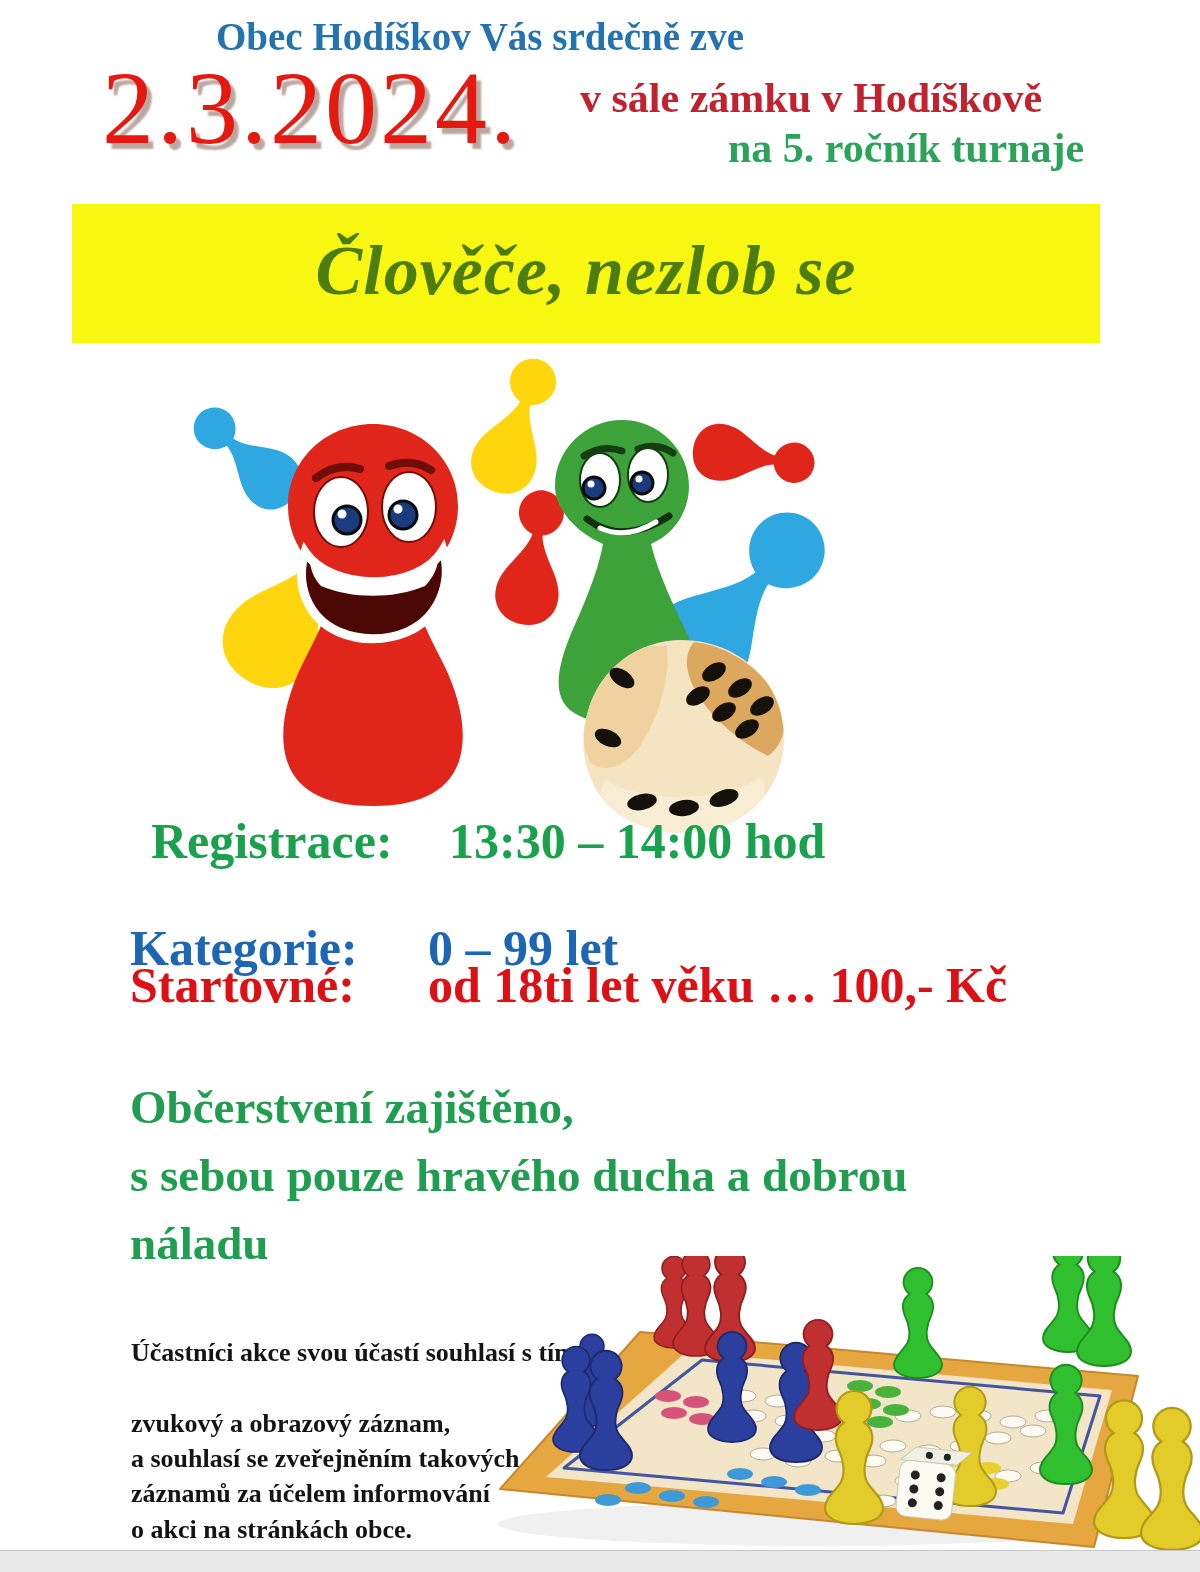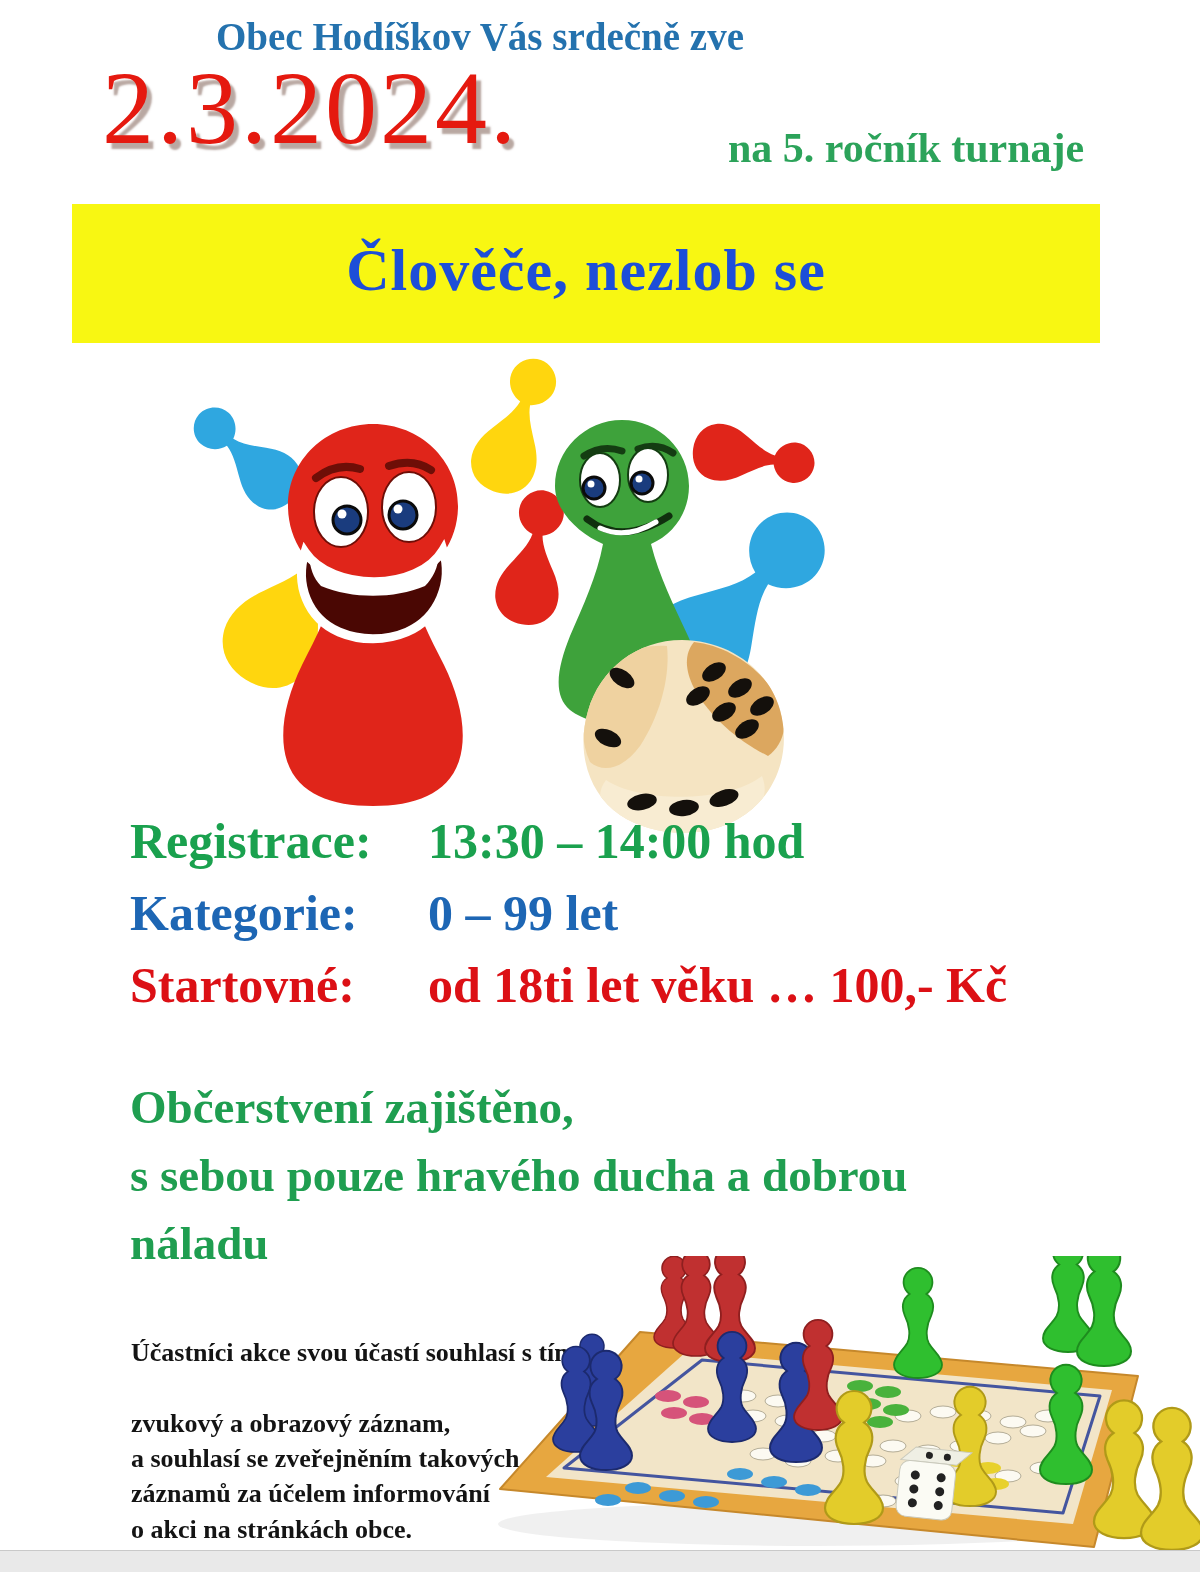--- a/index.html
+++ b/index.html
@@ -24,31 +24,32 @@
   .edition {
     position:absolute; top:124px; left:728px;
     font-size:42px; font-weight:bold; color:#2ca35a;
   }
   .banner {
     position:absolute; top:204px; left:72px; width:1028px; height:139px;
     background:#f8f712;
     display:flex; align-items:center; justify-content:center;
   }
   .banner-text {
-    font-size:60px; font-weight:bold; color:#1d4ed8; letter-spacing:1px;
+    font-size:70px; font-weight:bold; color:#4d7c0f; letter-spacing:1px;
     padding-bottom:6px;
+    font-style:italic;
   }
   .hero-svg { position:absolute; top:356px; left:170px; }
   .row-label, .row-value {
     position:absolute; font-size:50px; font-weight:bold; white-space:nowrap;
   }
   .row-label { left:130px; }
   .row-value { left:428px; }
-  .c-green  { color:#1aa14e; }
-  .c-blue   { color:#1d66b4; }
+  .c-green  { color:#1aa14e;margin-left:21px; }
+  .c-blue   { color:#1d66b4;margin-top:35px; }
   .c-red    { color:#dc1015; }
   .note-line {
     position:absolute; left:130px; font-size:47px; font-weight:bold;
     color:#1f9e50; white-space:nowrap;
   }
   .disc-line {
     position:absolute; left:131px; font-size:26px; font-weight:bold;
     color:#141414; white-space:nowrap;
   }
   .photo-svg { position:absolute; top:1256px; left:488px; }
@@ -57,20 +58,21 @@
     background:#e9e9e9; border-top:1px solid #c9c9c9;
   }
 </style>
 </head>
 <body>
 
 <div class="poster">
 
   <div class="invite">Obec Hodíškov Vás srdečně zve</div>
   <div class="date">2.3.2024.</div>
+  <div class="venue">v sále zámku v Hodíškově</div>
   <div class="edition">na 5. ročník turnaje</div>
 
   <div class="banner">
     <div class="banner-text">Člověče, nezlob se</div>
   </div>
 
   <svg class="hero-svg" width="664" height="486" viewBox="0 0 664 486">
     <defs>
       <path id="flatpawn" d="M 0,-75 C 12,-75 22,-65 22,-53 C 22,-43 15,-34 5,-31 C 7,-20 14,-10 21,1 C 29,13 33,25 30,37 C 26,51 14,58 0,58 C -14,58 -26,51 -30,37 C -33,25 -29,13 -21,1 C -14,-10 -7,-20 -5,-31 C -15,-34 -22,-43 -22,-53 C -22,-65 -12,-75 0,-75 Z"></path>
       <clipPath id="dieclip">

